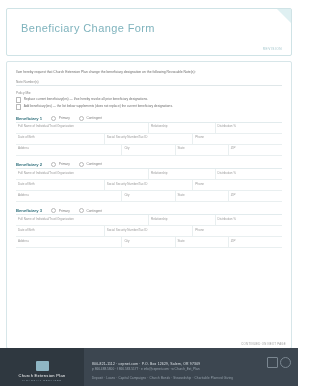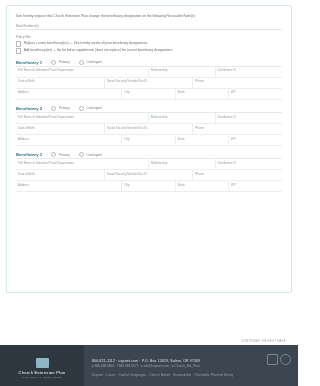--- a/index.html
+++ b/index.html
@@ -121,20 +121,25 @@
     position:absolute;right:7px;top:9px;display:flex;gap:2.5px;
   }
   .badge{width:9px;height:9px;border:0.6px solid #7b8791;border-radius:1px;}
   .badge.round{border-radius:50%;}
 </style>
 </head>
 <body>
 
 <div class="page">
 
+  <div class="header">
+    <div class="header-title">Beneficiary Change Form</div>
+    <div class="header-corner"></div>
+    <div class="header-sub">REVISION</div>
+  </div>
 
   <div class="card">
 
     <div class="intro">I/we hereby request that Church Extension Plan change the beneficiary designation on the following Revocable Note(s):</div>
 
     <div class="mini-label">Note Number(s)</div>
     <div class="rule"></div>
 
     <div class="policy-label">Policy Mix:</div>
 

